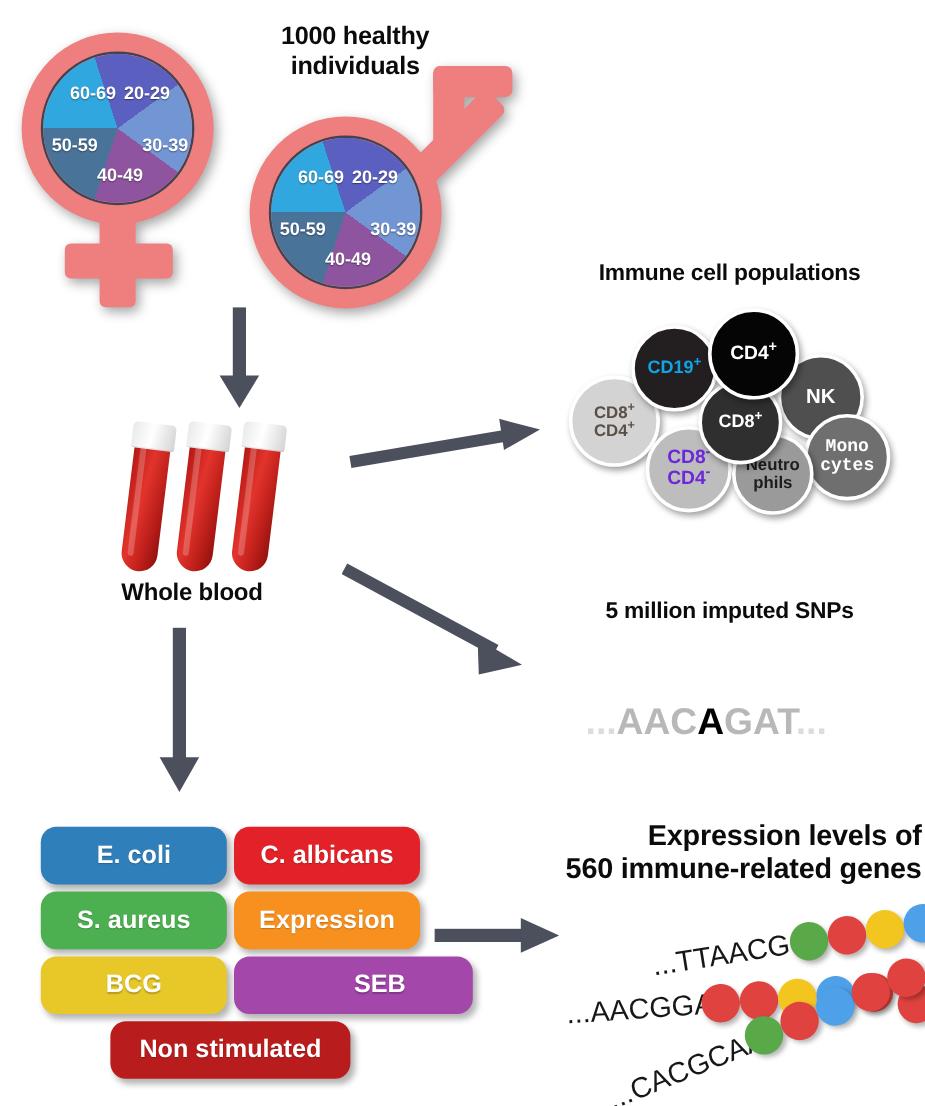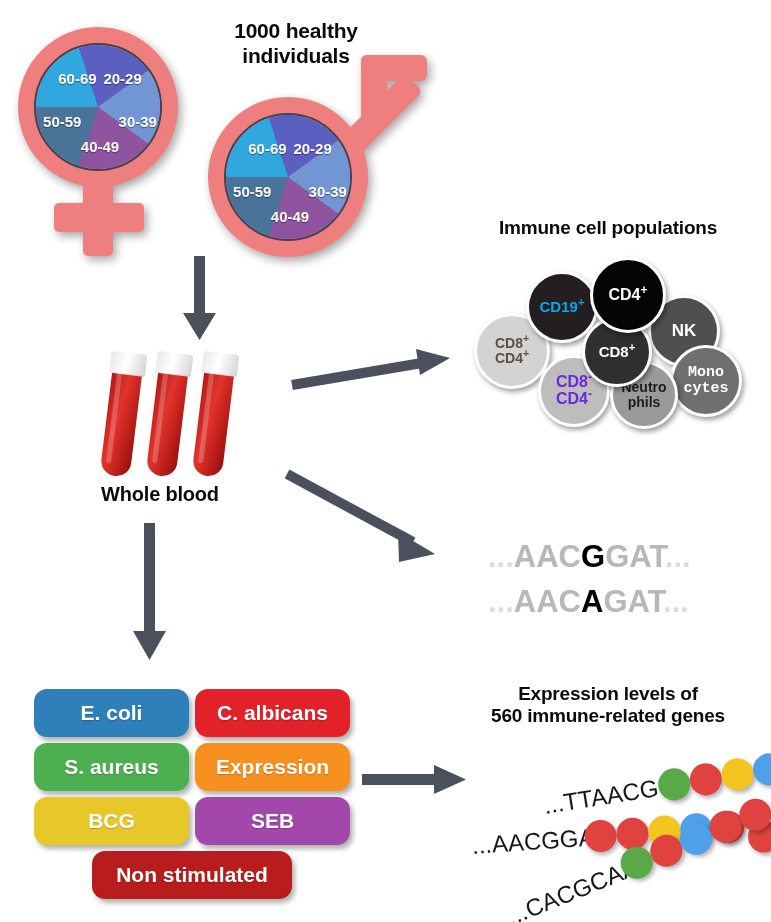--- a/index.html
+++ b/index.html
@@ -12,21 +12,21 @@
   .abs{position:absolute;}
 
   
   .heading{
     font-weight:bold;color:#0b0b0b;text-align:center;line-height:1.18;
     letter-spacing:-0.2px;
   }
   #title-cohort{left:180px;top:8px;width:232px;font-size:21px;}
   #title-immune{left:448px;top:206px;width:320px;font-size:19px;}
   #title-snp{left:448px;top:488px;width:320px;font-size:19px;}
-  #title-expr{left:448px;top:672px;width:320px;font-size:19px;}
+  #title-expr{left:448px;top:672px;width:320px;font-size:24px;text-align:right;}
   #label-whole-blood{left:60px;top:472px;width:200px;font-size:20px;text-align:center;}
 
   
   .sym-wrap{filter:drop-shadow(3px 4px 5px rgba(0,0,0,.35));}
   .ring{
     position:absolute;border-radius:50%;background:#ef7f7f;
   }
   .pie{
     position:absolute;border-radius:50%;
     border:2px solid #3f4450;box-sizing:border-box;overflow:hidden;
@@ -224,25 +224,23 @@
 
     <div class="cell" style="left:68px;top:104px;width:72px;height:72px;background:#bdbdbd;color:#6d28d9;font-size:16px;">
       <span>CD8<sup>-</sup><br>CD4<sup>-</sup></span>
     </div>
 
     <div class="cell" style="left:140px;top:110px;width:68px;height:68px;background:#9a9a9a;color:#1d1d1d;font-size:14px;z-index:3;">
       <span>Neutro<br>phils</span>
     </div>
   </div>
 
+  <div class="abs heading" id="title-snp">5 million imputed SNPs</div>
 
   <div class="abs" style="left:488px;top:528px;width:260px;height:90px;">
-    <div class="snp-row" style="left:0;top:0;">
-      <span class="snp-fade">...</span><span class="snp-dim">AAC</span><span class="snp-hit">G</span><span class="snp-dim">GAT</span><span class="snp-fade">...</span>
-    </div>
     <div class="snp-row" style="left:0;top:45px;">
       <span class="snp-fade">...</span><span class="snp-dim">AAC</span><span class="snp-hit">A</span><span class="snp-dim">GAT</span><span class="snp-fade">...</span>
     </div>
   </div>
 
   <div class="abs" style="left:34px;top:678px;width:320px;height:220px;">
     <div class="pill" style="left:0px;top:0px;width:155px;height:48px;background:#2f7fba;">
       <span>E. coli</span>
     </div>
     <div class="pill" style="left:161px;top:0px;width:155px;height:48px;background:#e22228;">
@@ -250,21 +248,21 @@
     </div>
     <div class="pill" style="left:0px;top:54px;width:155px;height:48px;background:#4caf50;">
       <span>S. aureus</span>
     </div>
     <div class="pill" style="left:161px;top:54px;width:155px;height:48px;background:#f7901e;">
       <span>Expression</span>
     </div>
     <div class="pill" style="left:0px;top:108px;width:155px;height:48px;background:#e8c828;">
       <span>BCG</span>
     </div>
-    <div class="pill" style="left:161px;top:108px;width:155px;height:48px;background:#a347ab;">
+    <div class="pill" style="left:161px;top:108px;width:155px;height:48px;background:#a347ab;padding-left:44px;">
       <span>SEB</span>
     </div>
     <div class="pill" style="left:58px;top:162px;width:200px;height:48px;background:#b91c1c;">
       <span>Non stimulated</span>
     </div>
   </div>
 
   <div class="abs arrow" style="left:362px;top:752px;">
     <svg width="106" height="34" viewBox="0 0 106 34">
       <rect x="0" y="11" width="78" height="11" fill="#4b505c"></rect>

